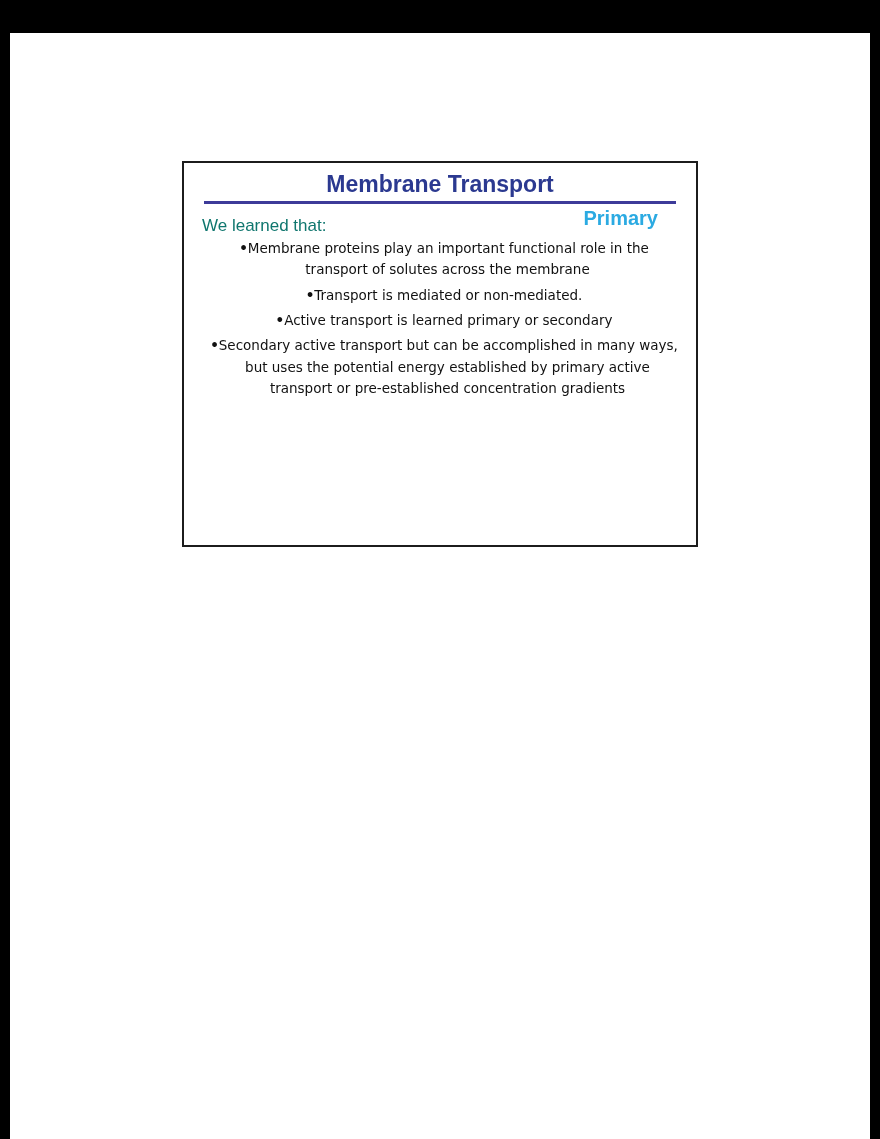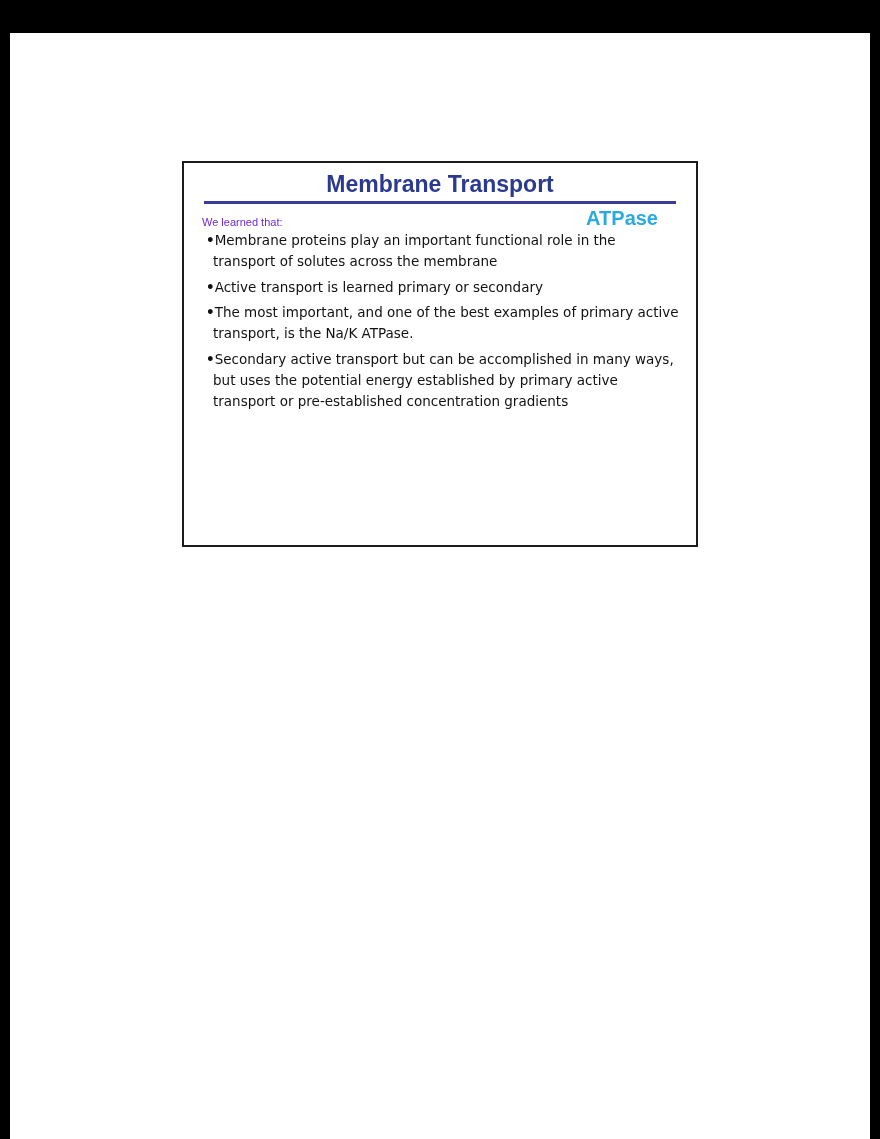--- a/index.html
+++ b/index.html
@@ -52,25 +52,26 @@
     top: 44px;
     right: 38px;
     font-family: "Liberation Sans", sans-serif;
     font-weight: 700;
     font-size: 20px;
     color: #2baae2;
   }
   .intro {
     margin: 12px 0 2px 18px;
     font-family: "Liberation Sans", sans-serif;
-    font-size: 11px;
-    color: #6d28d9;
+    font-size: 17px;
+    color: #0f766e;
   }
   .bullets {
     margin: 2px 14px 0 22px;
+    text-align: center;
   }
   .bullet {
     font-family: "DejaVu Sans", sans-serif;
     font-size: 13.5px;
     line-height: 1.58;
     color: #111111;
     padding-left: 7px;
     text-indent: -7px;
     margin-bottom: 4px;
   }
@@ -81,40 +82,40 @@
 </head>
 <body>
 
 <div class="page">
   <div class="slide">
 
     <div class="slide-title" style="color: rgb(43, 57, 144);">Membrane Transport</div>
 
     <div class="title-rule" style="background-color: rgb(61, 59, 153);"></div>
 
-    <div class="subtitle" style="color: rgb(43, 170, 226);">ATPase</div>
+    <div class="subtitle" style="color: rgb(43, 170, 226);">Primary</div>
 
     <div class="intro">We learned that:</div>
 
     <div class="bullets">
 
       <div class="bullet">
         <span class="marker">•</span><span>Membrane proteins play an important functional role in the transport of solutes across the membrane</span>
       </div>
 
+      <div class="bullet">
+        <span class="marker">•</span><span>Transport is mediated or non-mediated.</span>
+      </div>
 
 
       <div class="bullet">
         <span class="marker">•</span><span>Active transport is learned primary or secondary</span>
       </div>
 
 
-      <div class="bullet">
-        <span class="marker">•</span><span>The most important, and one of the best examples of primary active transport, is the Na/K ATPase.</span>
-      </div>
 
       <div class="bullet">
         <span class="marker">•</span><span>Secondary active transport but can be accomplished in many ways, but uses the potential energy established by primary active transport or pre-established concentration gradients</span>
       </div>
 
     </div>
   </div>
 </div>
 
 </body></html>

